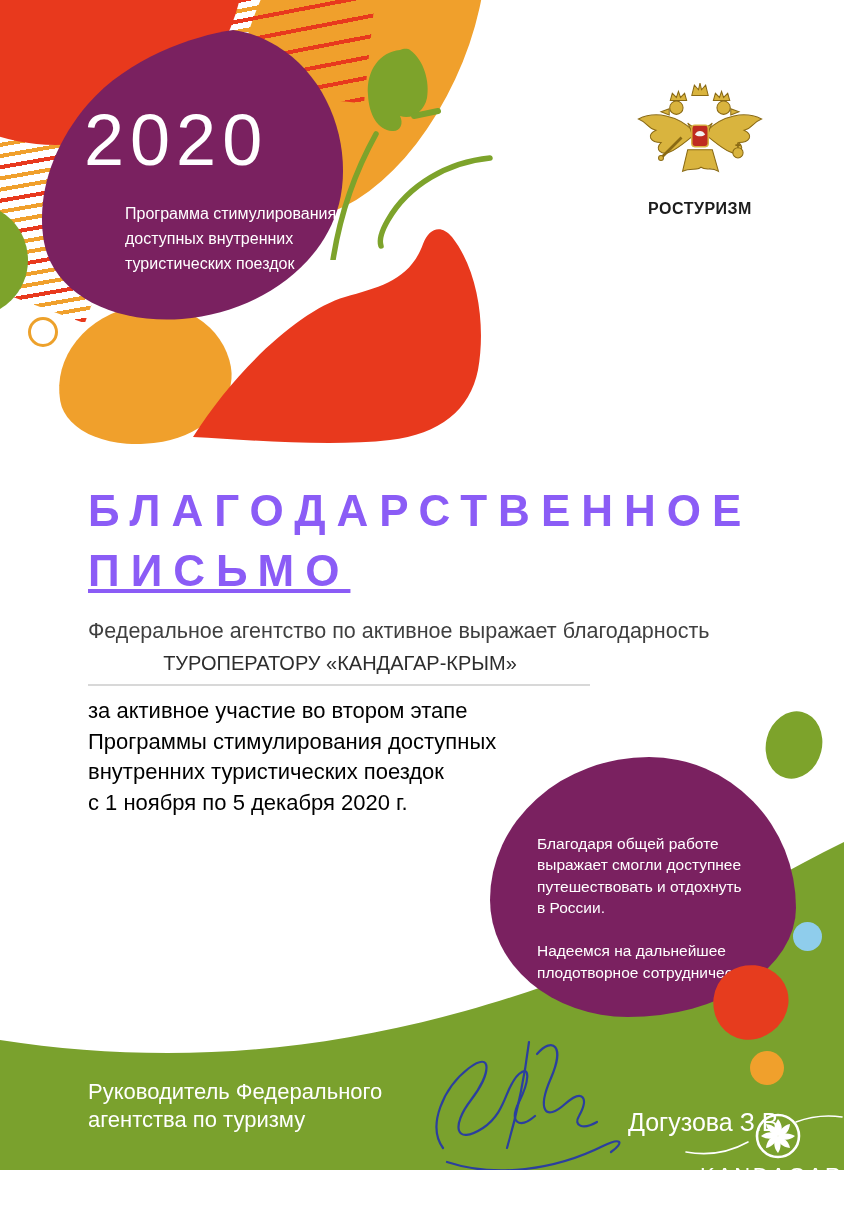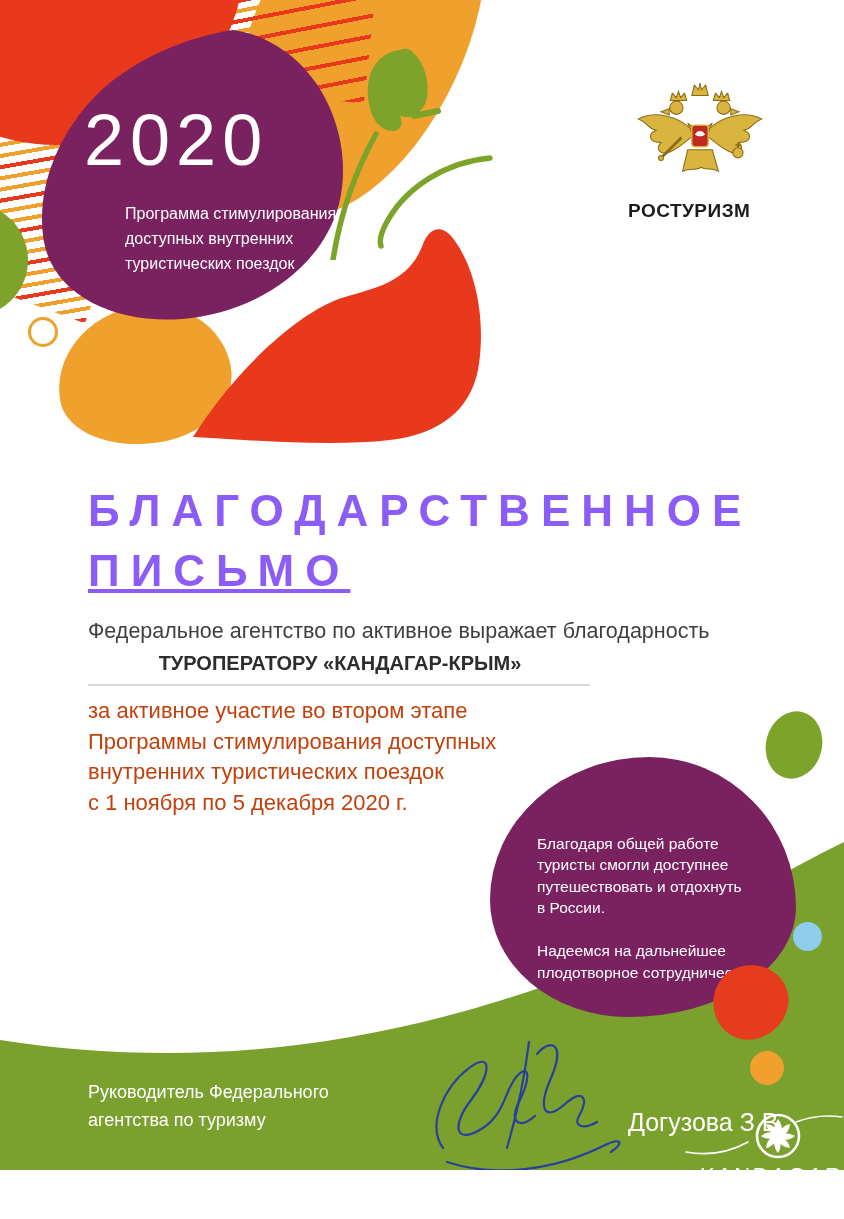--- a/index.html
+++ b/index.html
@@ -33,32 +33,32 @@
   .circle-lightblue{left:793px;top:922px;width:29px;height:29px;border-radius:50%;background:#8fcdec;}
   .msg-blob{left:490px;top:757px;width:306px;height:260px;background:#7a2160;
     border-radius:52% 48% 55% 45% / 55% 58% 42% 45%;}
   .red-blob-bottom{left:713px;top:965px;width:76px;height:74px;background:#e63c1e;
     border-radius:48% 52% 55% 45% / 52% 48% 52% 48%;transform:rotate(-15deg);}
   .circle-orange-bottom{left:750px;top:1051px;width:34px;height:34px;border-radius:50%;background:#f0a02c;}
 
   
   .year{left:84px;top:104px;font-size:72px;font-weight:100;color:#fff;letter-spacing:6px;line-height:1;}
   .program{left:90px;top:201px;font-size:16px;line-height:25px;color:#fff;white-space:pre-line;font-weight:400;margin-left:35px;}
-  .agency-name{left:628px;top:200px;width:144px;font-size:19px;font-weight:700;
+  .agency-name{left:628px;top:200px;width:144px;text-align:center;font-size:16px;font-weight:700;
     color:#1c1c1c;letter-spacing:.5px;}
   .title{left:88px;font-size:44px;font-weight:600;letter-spacing:11px;color:#8b5cf6;line-height:1;}
   .title.l1{top:489px;}
   .title.l2{top:549px;text-decoration:underline;}
   .intro{left:88px;top:619px;font-size:21.5px;color:#3f3f3f;}
-  .recipient{left:88px;top:652px;width:504px;text-align:center;font-size:20px;font-weight:700;color:#2d2d2d;}
+  .recipient{left:88px;top:652px;width:504px;text-align:center;font-size:20px;font-weight:400;color:#2d2d2d;}
   .rule{left:88px;top:684px;width:502px;height:1.5px;background:#d8d8d8;}
-  .details{left:88px;top:696px;font-size:22px;line-height:30.5px;color:#c2410c;white-space:pre-line;}
+  .details{left:88px;top:696px;font-size:22px;line-height:30.5px;color:#000000;white-space:pre-line;}
   .msg-text{left:537px;top:811px;color:#fff;font-size:15.5px;line-height:21.5px;white-space:pre-line;}
   .msg-text .p2{}
-  .position{left:88px;top:1078px;font-size:18px;line-height:28px;color:#fff;white-space:pre-line;}
+  .position{left:88px;top:1078px;font-size:22px;line-height:28px;color:#fff;white-space:pre-line;}
   .signee{left:628px;top:1108px;font-size:25px;color:#fff;}
   .kandagar-word{left:700px;top:1163px;width:142px;text-align:center;font-size:22px;color:#fff;
     letter-spacing:2.5px;font-weight:400;}
   .kandagar-group{left:700px;top:1187px;width:142px;text-align:center;font-size:10px;color:#fff;
     letter-spacing:7px;font-weight:400;}
 </style>
 </head>
 <body>
 
 <div id="page" class="noselect">
@@ -132,21 +132,21 @@
 
   <svg class="abs" style="left:0;top:830px;" width="844" height="389" viewBox="0 0 844 389">
     <path d="M0,210 C150,233 300,227 465,181 C635,134 735,66 844,12 L844,389 L0,389 Z" fill="#7aa12d"></path>
   </svg>
 
   <div class="abs circle-lightblue"></div>
 
   <div class="abs msg-blob"></div>
   <div class="abs msg-text">
     <div class="p1">Благодаря общей работе
-туристы смогли доступнее
+выражает смогли доступнее
 путешествовать и отдохнуть
 в России.</div>
     <div class="p2">Надеемся на дальнейшее
 плодотворное сотрудничество!</div>
   </div>
 
   <div class="abs red-blob-bottom"></div>
   <div class="abs circle-orange-bottom"></div>
 
   <div class="abs position">Руководитель Федерального

